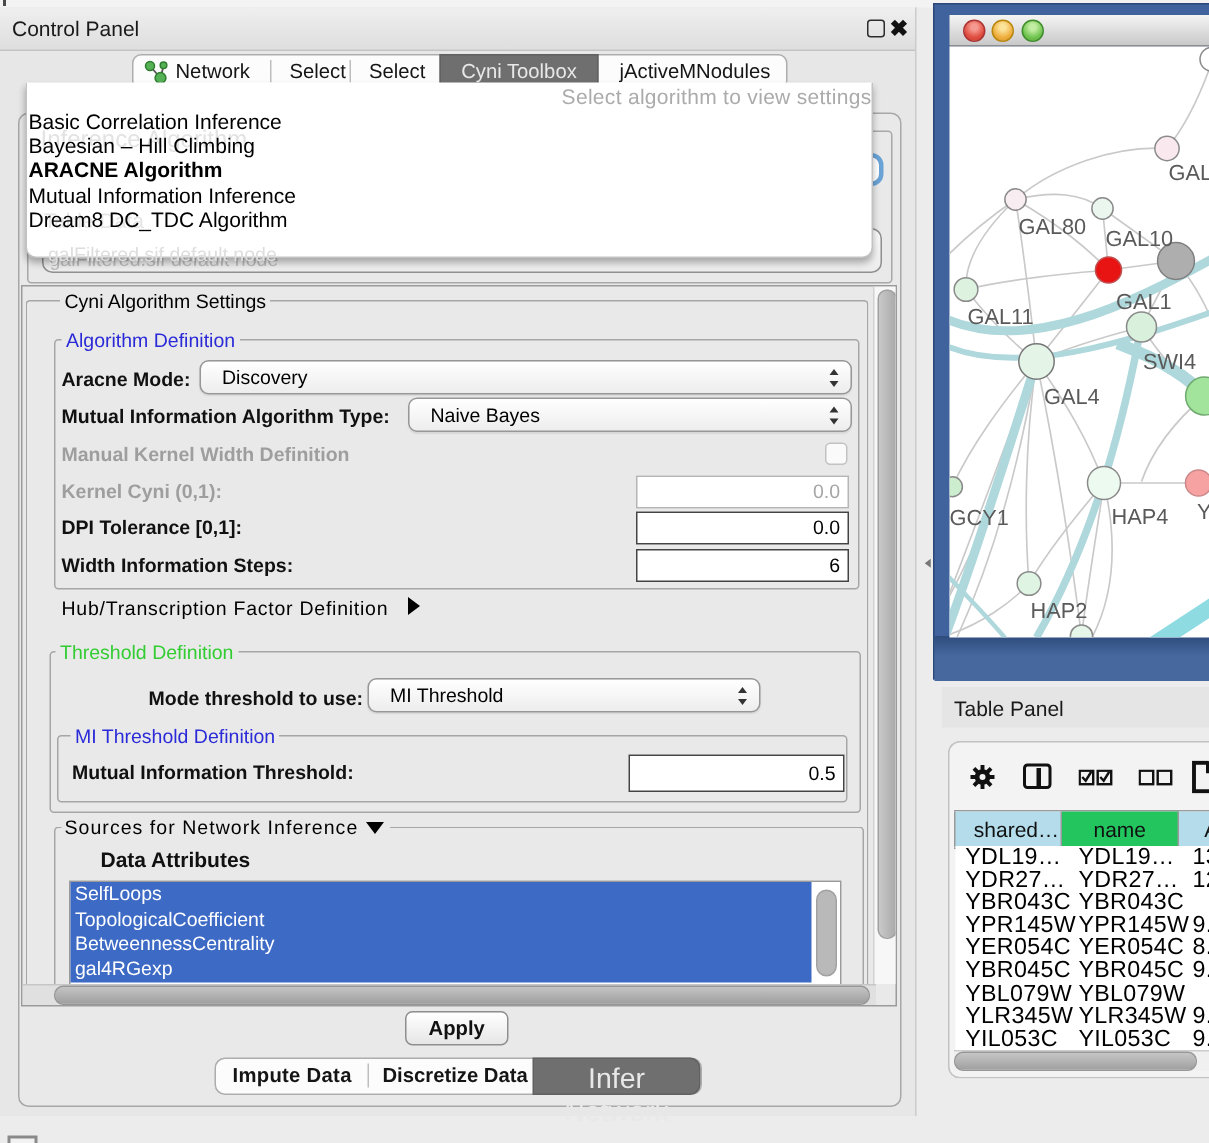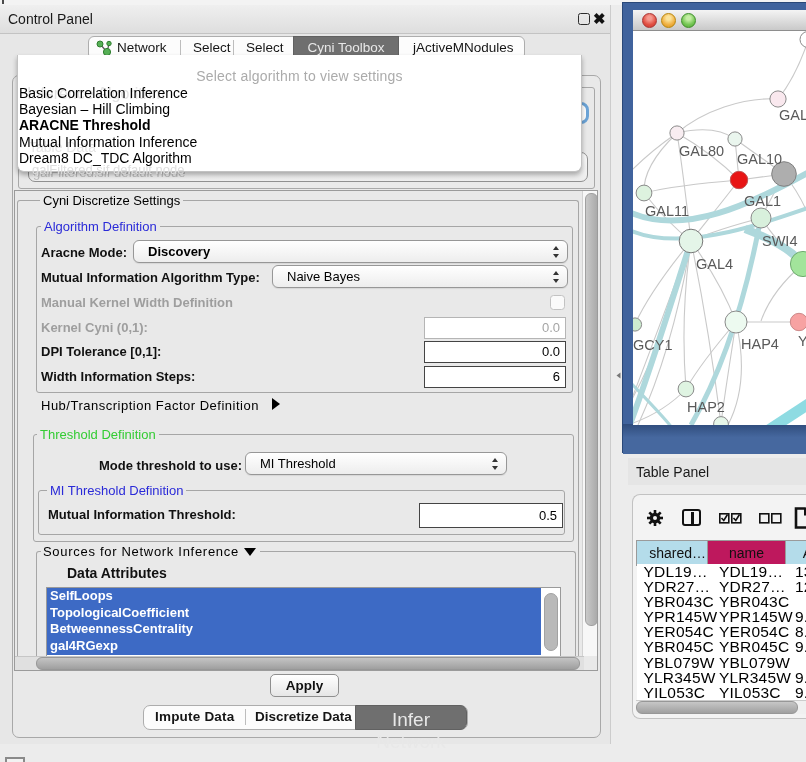--- a/index.html
+++ b/index.html
@@ -57,27 +57,27 @@
   <div class="abs" style="left:117px;top:35px;font-size:13.5px;color:#151515;">Network</div>
   <div class="abs" style="left:193px;top:35px;font-size:13.5px;color:#151515;">Select</div>
   <div class="abs" style="left:246px;top:35px;font-size:13.5px;color:#151515;">Select</div>
   <div class="abs" style="left:293px;top:35px;width:106px;text-align:center;font-size:13.5px;color:#e8e8e8;">Cyni Toolbox</div>
   <div class="abs" style="left:413px;top:35px;font-size:13.5px;color:#151515;">jActiveMNodules</div>
 </div>
 
 <div class="abs" style="left:14px;top:190px;width:582px;height:479px;border:1px solid #9b9b9b;background:#e9e9e9;overflow:hidden;">
 
   <div class="abs" style="left:2px;top:9px;width:560px;height:470px;border:1px solid #a6a6a6;border-bottom:none;border-radius:3px 3px 0 0;"></div>
-  <div class="abs" style="left:25px;top:2px;font-size:13px;background:#e9e9e9;padding:0 3px;">Cyni Discretize Settings</div>
+  <div class="abs" style="left:25px;top:2px;font-size:13px;background:#e9e9e9;padding:0 3px;">Cyni Algorithm Settings</div>
 
   <div class="gb" style="left:21px;top:35px;width:535px;height:165px;">
     <span class="gbt" style="left:4px;color:#2a2ad8;">Algorithm Definition</span>
   </div>
   <div class="abs lbl" style="left:26px;top:54px;">Aracne Mode:</div>
-  <div class="combo" style="left:118px;top:49px;width:433px;height:21px;line-height:21px;font-weight:bold;"><span style="padding-left:14px;">Discovery</span><span class="ar"></span></div>
+  <div class="combo" style="left:118px;top:49px;width:433px;height:21px;line-height:21px;"><span style="padding-left:14px;">Discovery</span><span class="ar"></span></div>
   <div class="abs lbl" style="left:26px;top:79px;">Mutual Information Algorithm Type:</div>
   <div class="combo" style="left:257px;top:74px;width:294px;height:21px;line-height:21px;"><span style="padding-left:14px;">Naive Bayes</span><span class="ar"></span></div>
   <div class="abs lbl dis" style="left:26px;top:104px;">Manual Kernel Width Definition</div>
   <div class="abs" style="left:535px;top:104px;width:13px;height:13px;background:#fafafa;border:1px solid #c2c2c2;border-radius:3.5px;"></div>
   <div class="abs lbl dis" style="left:26px;top:129px;">Kernel Cyni (0,1):</div>
   <div class="fld" style="left:409px;top:126px;width:135px;border-color:#b5b5b5;color:#a5a5a5;">0.0</div>
   <div class="abs lbl" style="left:26px;top:153px;">DPI Tolerance [0,1]:</div>
   <div class="fld" style="left:409px;top:150px;width:135px;">0.0</div>
   <div class="abs lbl" style="left:26px;top:178px;">Width Information Steps:</div>
   <div class="fld" style="left:409px;top:175px;width:135px;">6</div>
@@ -98,21 +98,21 @@
   <div class="abs lbl" style="left:33px;top:316px;">Mutual Information Threshold:</div>
   <div class="fld" style="left:404px;top:312px;width:137px;height:23px;line-height:23px;">0.5</div>
 
   <div class="abs" style="left:21px;top:360px;width:538px;height:130px;border:1px solid #a6a6a6;border-bottom:none;border-radius:3px 3px 0 0;"></div>
   <div class="abs" style="left:26px;top:353px;font-size:13px;background:#e9e9e9;padding:0 2px;letter-spacing:0.7px;">Sources for Network Inference <svg width="15" height="10" style="vertical-align:-1px;">
         <path d="M1,1 L13,1 L7,9 Z" fill="#000"></path>
       </svg></div>
   <div class="abs lbl" style="left:30px;top:374px;font-size:14px;padding-left:22px;">Data Attributes</div>
 
   <div class="abs" style="left:31px;top:396px;width:513px;height:68px;background:#fff;border:1px solid #9a9a9a;">
-    <div class="abs" style="left:0;top:0;width:491px;height:67px;background:#3d6ac5;color:#fff;font-size:13px;line-height:16.7px;padding-left:3px;overflow:hidden;font-weight:bold;">
+    <div class="abs" style="left:0;top:0;width:491px;height:67px;background:#3d6ac5;color:#fff;font-size:13px;line-height:16.7px;padding-left:3px;overflow:hidden;">
       SelfLoops<br>TopologicalCoefficient<br>BetweennessCentrality<br>gal4RGexp
     </div>
     <div class="abs" style="left:497px;top:5px;width:12px;height:56px;background:#b9b9b9;border:1px solid #a2a2a2;border-radius:7px;"></div>
   </div>
 
   <div class="abs" style="left:0px;top:465px;width:569px;height:14px;background:#e0e0e0;border-top:1px solid #c6c6c6;"></div>
   <div class="abs" style="left:21px;top:466px;width:542px;height:11px;background:linear-gradient(#c4c4c4,#9f9f9f);border:1px solid #979797;border-radius:6px;"></div>
 
   <div class="abs" style="left:567px;top:0;width:15px;height:465px;background:#f7f7f7;border-left:1px solid #d2d2d2;"></div>
   <div class="abs" style="left:570px;top:2px;width:11px;height:431px;background:linear-gradient(90deg,#c9c9c9,#aaaaaa);border:1px solid #a0a0a0;border-radius:6px;"></div>
@@ -126,25 +126,25 @@
 <div class="abs" style="left:155px;top:709px;font-size:13.5px;font-weight:bold;letter-spacing:0.2px;color:#151515;">Impute Data</div>
 <div class="abs" style="left:255px;top:709px;font-size:13.5px;font-weight:bold;color:#151515;">Discretize Data</div>
 <div class="abs" style="left:355px;top:709px;width:112px;text-align:center;font-size:19px;color:#e8e8e8;">Infer Network</div>
 
 <div class="abs" style="left:17px;top:55px;width:563px;height:116px;background:#ffffff;
      border:1px solid #c2c2c2;border-top:none;border-radius:0 0 7px 7px;
      box-shadow:0 3px 5px rgba(0,0,0,0.3);">
   <div class="abs" style="left:9px;top:30px;font-size:16px;color:#e3e3e3;">Inference Algorithm</div>
   <div class="abs" style="left:11px;top:84px;font-size:14px;color:#e6e6e6;">Table Data</div>
   <div class="abs" style="left:14px;top:107px;font-size:13px;color:#dedede;">galFiltered.sif default node</div>
-  <div style="height:18px;text-align:center;font-size:14px;color:#ababab;line-height:18px;letter-spacing:0.2px;position:relative;margin-top:12px;">Select algorithm to view settings</div>
+  <div style="height:18px;text-align:right;font-size:14px;color:#ababab;line-height:18px;letter-spacing:0.2px;position:relative;">Select algorithm to view settings</div>
   <div style="font-size:14px;color:#000;line-height:16.2px;padding-left:1px;position:relative;">
     <div>Basic Correlation Inference</div>
     <div>Bayesian – Hill Climbing</div>
-    <div style="font-weight:bold;">ARACNE Threshold</div>
+    <div style="font-weight:bold;">ARACNE Algorithm</div>
     <div>Mutual Information Inference</div>
     <div>Dream8 DC_TDC Algorithm</div>
   </div>
 </div>
 
 <div class="abs" style="left:5px;top:757px;width:16px;height:12px;background:#f2f2f2;border:2px solid #8a8a8a;"></div>
 
 <div class="abs" style="left:622px;top:2px;width:184px;height:451px;background:#40639d;border-left:1px solid #2a4878;border-top:1px solid #2a4878;box-sizing:border-box;">
   <div class="abs" style="left:0;top:421px;width:184px;height:30px;background:linear-gradient(#2f4c7c,#46689f 45%,#46689f);"></div>
 </div>
@@ -265,21 +265,21 @@
     <rect x="0.8" y="0.8" width="9" height="9" fill="none" stroke="#111" stroke-width="1.6"></rect>
     <rect x="12.8" y="0.8" width="9" height="9" fill="none" stroke="#111" stroke-width="1.6"></rect>
   </svg>
   <svg class="abs" style="left:161px;top:12px;" width="19" height="22" viewBox="0 0 19 22">
     <path d="M2,1.5 L11,1.5 L17,7.5 L17,20.5 L2,20.5 Z" fill="none" stroke="#111" stroke-width="2.6"></path>
     <path d="M11,1.5 L11,7.5 L17,7.5" fill="none" stroke="#111" stroke-width="2"></path>
   </svg>
 
   <div class="abs" style="left:3px;top:45px;width:177px;height:24px;border-top:1px solid #9a9a9a;border-bottom:1px solid #9a9a9a;">
     <div class="abs" style="left:0;top:0;width:72px;height:24px;background:#b4dcea;border-left:1px solid #9a9a9a;border-right:1px solid #9a9a9a;box-sizing:border-box;text-align:right;padding-right:1px;font-size:14px;color:#111;line-height:24px;">shared…</div>
-    <div class="abs" style="left:72px;top:0;width:78px;height:24px;background:#be185d;border-right:1px solid #9a9a9a;box-sizing:border-box;text-align:center;font-size:14px;color:#111;line-height:24px;">name</div>
+    <div class="abs" style="left:72px;top:0;width:78px;height:24px;background:#22c55e;border-right:1px solid #9a9a9a;box-sizing:border-box;text-align:center;font-size:14px;color:#111;line-height:24px;">name</div>
     <div class="abs" style="left:150px;top:0;width:27px;height:24px;background:#b4dcea;text-align:center;font-size:14px;color:#111;line-height:24px;padding-left:16px;box-sizing:border-box;">A</div>
   </div>
   <div class="abs" style="left:4px;top:69px;width:176px;height:136px;background:#fff;overflow:hidden;font-size:15.5px;letter-spacing:0.2px;color:#000;">
     <div style="position:relative;height:15.1px;line-height:15.1px;">
         <span class="abs" style="left:6.5px;">YDL19…</span>
         <span class="abs" style="left:82px;">YDL19…</span>
         <span class="abs" style="left:158px;">139</span>
       </div>
     <div style="position:relative;height:15.1px;line-height:15.1px;">
         <span class="abs" style="left:6.5px;">YDR27…</span>

